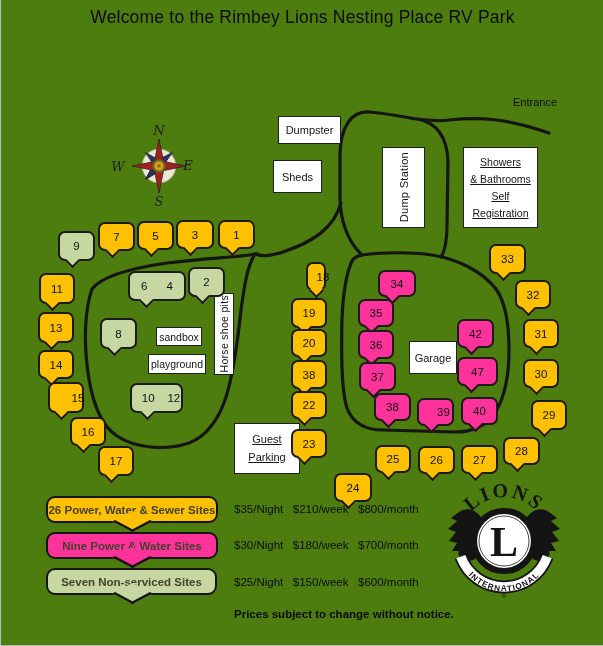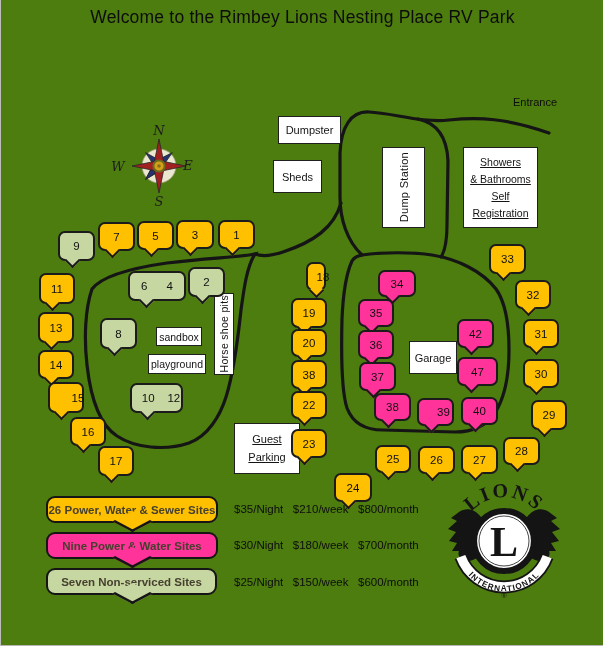--- a/index.html
+++ b/index.html
@@ -144,20 +144,21 @@
       <div class="site" style="left: 456px; top: 357px; width: 41px; height: 29px; background: rgb(255, 51, 153);">47</div>
       <div class="site" style="left: 456px; top: 319px; width: 37px; height: 29px; background: rgb(255, 51, 153);">42</div>
     </div>
 
   <div class="legend-box" style="left: 45px; top: 496px; width: 172px; height: 27px; background: rgb(255, 192, 0);">26 Power, Water &amp; Sewer Sites</div>
   <div class="abs price" style="left:233px;top:503px">$35/Night   $210/week   $800/month</div>
   <div class="legend-box" style="left: 45px; top: 532px; width: 172px; height: 27px; background: rgb(255, 51, 153);">Nine Power &amp; Water Sites</div>
   <div class="abs price" style="left:233px;top:539px">$30/Night   $180/week   $700/month</div>
   <div class="legend-box" style="left: 45px; top: 568px; width: 171px; height: 27px; background: rgb(199, 215, 162);">Seven Non-serviced Sites</div>
   <div class="abs price" style="left:233px;top:576px">$25/Night   $150/week   $600/month</div>
+  <div class="abs" id="footer" style="left:233px;top:608px">Prices subject to change without notice.</div>
 
   <svg class="abs" style="left:444px;top:484px;z-index:2" width="118" height="118" viewBox="0 0 118 118">
     <defs>
       <path id="arcTop" d="M17.7,42 A44,44 0 0 1 100.3,42"></path>
       <path id="arcBotBand" d="M15.8,72.7 A46,46 0 0 0 102.2,72.7"></path>
       <path id="arcBotText" d="M14.8,76.4 A47,47 0 0 0 103.2,76.4"></path>
       <path id="lionHead" d="M36,33 C30,25 21,23 14,28 L6,34 L12,37 L3,45 L11,48 L4,57 L12,59 L7,67 L14,67
                              C12,72 16,77 23,77 C30,77 35,72 37,65 L39,57 C41,47 41,40 36,33 Z"></path>
     </defs>
     <use href="#lionHead" fill="#141414"></use>

